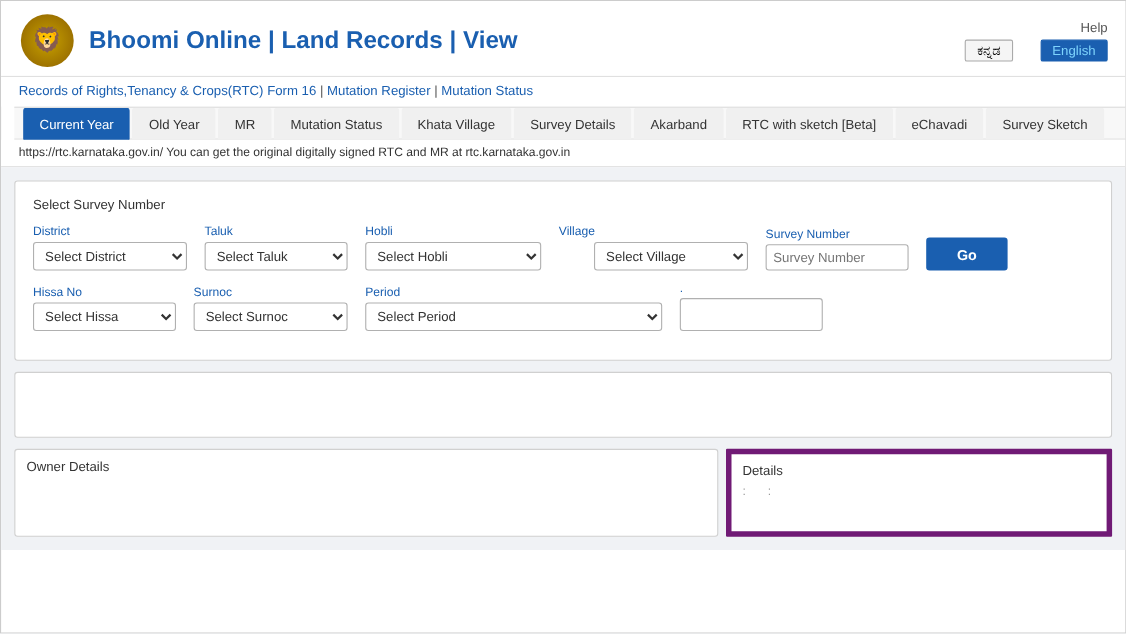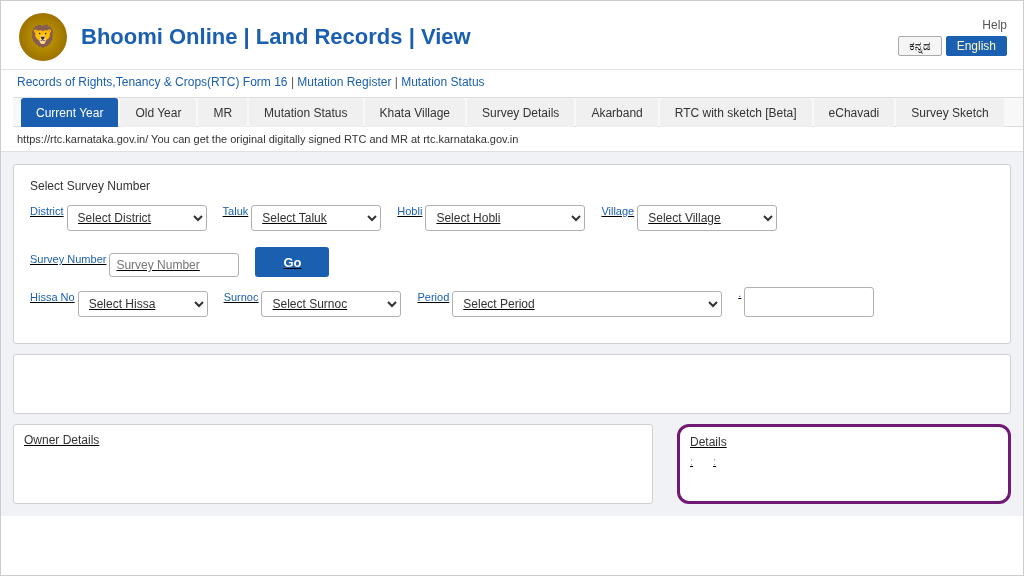--- a/index.html
+++ b/index.html
@@ -11,21 +11,21 @@
     .header { display: flex; align-items: center; justify-content: space-between; padding: 10px 16px 6px 16px; background: #fff; border-bottom: 1px solid #e0e0e0; }
     .header-left { display: flex; align-items: center; gap: 12px; }
     .logo-placeholder { width: 52px; height: 52px; display: flex; align-items: center; justify-content: center; }
     .logo-circle { width: 48px; height: 48px; border-radius: 50%; background: radial-gradient(circle, #c8a200, #8b5e00); display: flex; align-items: center; justify-content: center; overflow: hidden; position: relative; }
     .logo-circle::before { content: '🦁'; font-size: 22px; }
     .header-title { color: #1a5fb0; font-size: 22px; font-weight: bold; }
     .header-right { display: flex; flex-direction: column; align-items: flex-end; gap: 4px; }
     .help-link { color: #555; font-size: 12px; cursor: pointer; text-align: right; }
     .lang-buttons { display: flex; gap: 4px; }
     .lang-btn { padding: 2px 10px; font-size: 12px; border: 1px solid #aaa; cursor: pointer; background: #f5f5f5; border-radius: 2px; }
-    .lang-btn.active-en { background: #1a5fb0; color: #fef9c3; border-color: #1a5fb0; }
+    .lang-btn.active-en { background: #1a5fb0; color: #7dd3fc; border-color: #1a5fb0; margin-left: 21px; }
 
     
     .subheader { padding: 4px 16px 8px 16px; background: #fff; }
     .subheader a { color: #1a5fb0; font-size: 12px; text-decoration: none; }
     .subheader span { color: #555; font-size: 12px; }
 
     
     .tabs-bar { display: flex; align-items: center; padding: 0 8px; background: #f8f8f8; border-top: 1px solid #ddd; border-bottom: 1px solid #ddd; gap: 0; flex-wrap: wrap; margin-left: 12px; }
     .tab { padding: 7px 14px; font-size: 12px; cursor: pointer; border: 1px solid transparent; border-bottom: none; margin-bottom: -1px; background: #f0f0f0; color: #333; border-radius: 3px 3px 0 0; margin-right: 2px; }
     .tab.active { background: #1a5fb0; color: #fff; border-color: #1a5fb0; }
@@ -34,38 +34,38 @@
     .info-bar { padding: 6px 16px; background: #fff; font-size: 11px; color: #333; border-bottom: 1px solid #e0e0e0; }
 
     
     .main-content { padding: 12px; background: #f0f2f5; }
 
     
     .form-section { background: #fff; border: 1px solid #d0d0d0; border-radius: 3px; padding: 14px 16px 16px 16px; margin-bottom: 10px; }
     .form-section-title { font-size: 12px; color: #333; margin-bottom: 12px; font-weight: normal; }
 
     .form-row { display: flex; gap: 16px; margin-bottom: 10px; align-items: flex-end; flex-wrap: wrap; }
-    .form-group { display: flex; gap: 3px; text-decoration: underline; }
+    .form-group { display: flex; flex-direction: column; gap: 3px; }
     .form-group label { font-size: 11px; color: #1a5fb0; }
     .form-group select, .form-group input[type="text"] {
       border: 1px solid #b0b0b0;
       border-radius: 3px;
       padding: 4px 6px;
       font-size: 12px;
       background: #fff;
       color: #333;
       outline: none;
     }
     .form-group select { cursor: pointer; }
     .form-group input[type="text"] { width: 130px; }
 
     .district-sel { width: 140px; }
     .taluk-sel { width: 130px; }
     .hobli-sel { width: 160px; }
-    .village-sel { width: 140px; }
+    .village-sel { width: 140px; margin-left: 32px; }
     .surnoc-sel { width: 140px; }
     .hissa-no-sel { width: 130px; }
     .period-sel { width: 270px; }
 
     .go-btn {
       background: #1a5fb0;
       color: #fff;
       border: none;
       border-radius: 3px;
       padding: 6px 28px;
@@ -75,23 +75,23 @@
       height: 30px;
     }
 
     .dot-label { font-size: 11px; color: #1a5fb0; }
     .captcha-input { width: 130px; background: #e8e8e8; border: 1px solid #b0b0b0; border-radius: 3px; padding: 4px 6px; font-size: 12px; height: 30px; }
 
     
     .empty-section { background: #fff; border: 1px solid #d0d0d0; border-radius: 3px; height: 60px; margin-bottom: 10px; }
 
     
-    .bottom-panels { display: flex; gap: 24px; text-decoration: underline; }
+    .bottom-panels { display: flex; gap: 7px; }
     .panel-owner { flex: 0 0 640px; background: #fff; border: 1px solid #d0d0d0; border-radius: 3px; padding: 8px 10px; min-height: 80px; }
-    .panel-details { flex: 1; background: #fff; border: 3px solid #701a75; border-radius: 12px; padding: 8px 10px; min-height: 80px; }
+    .panel-details { flex: 1; background: #fff; border: 5px solid #701a75; border-radius: 1px; padding: 8px 10px; min-height: 80px; }
     .panel-title { font-size: 12px; color: #333; margin-bottom: 6px; }
     .panel-content { font-size: 11px; color: #555; }
     .panel-row { display: flex; gap: 20px; }
     .panel-row span { color: #999; }
   </style>
 </head>
 <body>
 
 <div class="outer-wrapper">
 

